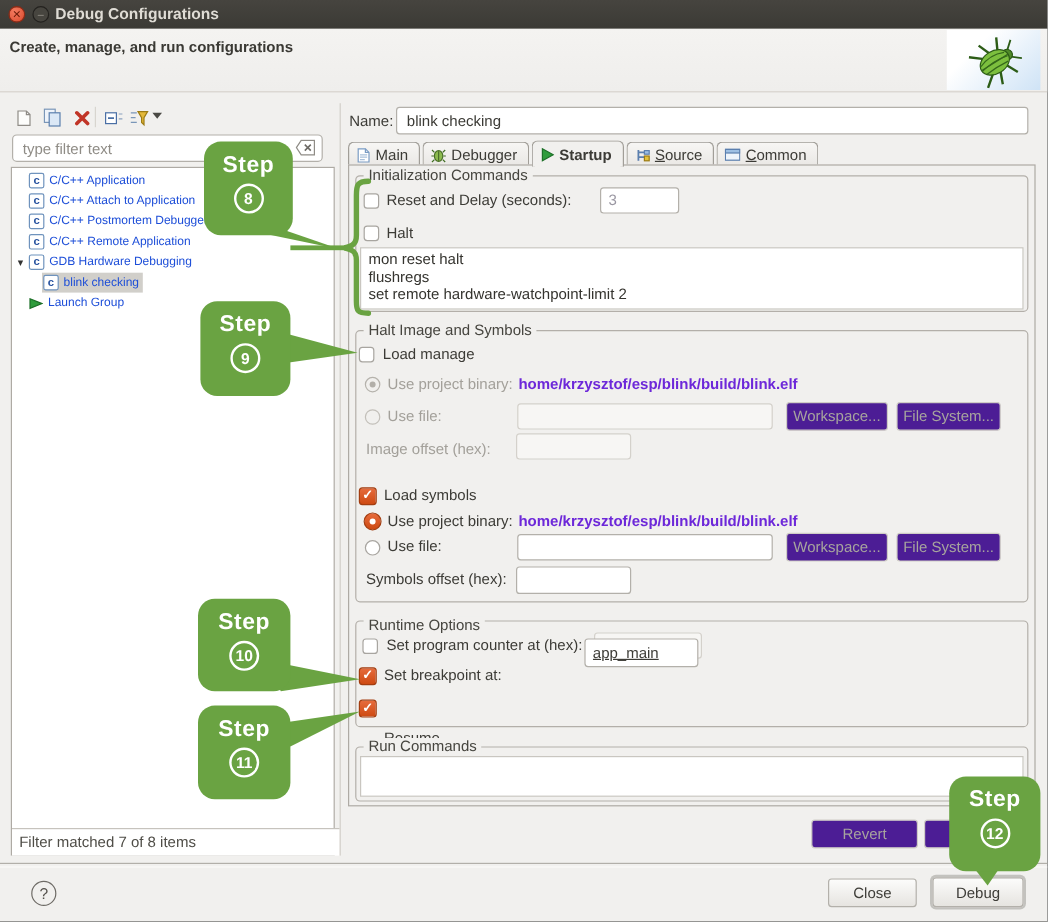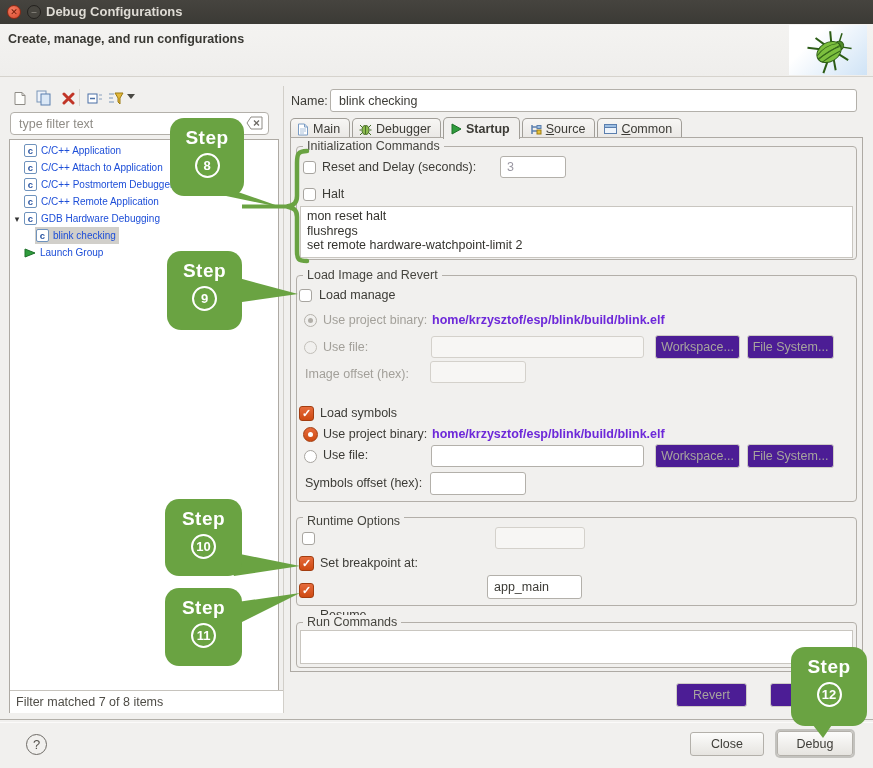--- a/index.html
+++ b/index.html
@@ -280,21 +280,21 @@
   <div class="abs cb" style="left:303px;top:161px;"></div>
   <div class="abs lbl" style="left:322px;top:158px;">Reset and Delay (seconds):</div>
   <input class="abs field" style="left: 500px; top: 156px; width: 66px; height: 22px; color: rgb(154, 151, 162);" value="3">
   <div class="abs cb" style="left:303px;top:188px;"></div>
   <div class="abs lbl" style="left:322px;top:185px;">Halt</div>
   <div class="abs tarea" style="left:300px;top:206px;width:553px;height:52px;">mon reset halt
 flushregs
 set remote hardware-watchpoint-limit 2</div>
 
   <div class="abs group" style="left:296px;top:275px;width:561px;height:227px;"></div>
-  <div class="abs legend" style="left:303px;top:268px;">Load Image and Revert</div>
+  <div class="abs legend" style="left:303px;top:268px;">Halt Image and Symbols</div>
   <div class="abs cb" style="left:299px;top:289px;"></div>
   <div class="abs lbl" style="left:319px;top:286px;">Load manage</div>
 
   <div class="abs rd dsel" style="left:304px;top:314px;"></div>
   <div class="abs lbl dis" style="left:323px;top:311px;">Use project binary:</div>
   <div class="abs lbl boldpath" style="left:432px;top:311px;">home/krzysztof/esp/blink/build/blink.elf</div>
 
   <div class="abs rd" style="left:304px;top:341px;background:#f1f0ee;border-color:#c2bfb9;"></div>
   <div class="abs lbl dis" style="left:323px;top:338px;">Use file:</div>
   <input class="abs field dis" style="left: 431px; top: 336px; width: 213px; height: 22px;">
@@ -316,32 +316,33 @@
   <input class="abs field" style="left: 431px; top: 445px; width: 213px; height: 22px;">
   <div class="abs btn dis" style="left:655px;top:444px;width:85px;height:24px;">Workspace...</div>
   <div class="abs btn dis" style="left:747px;top:444px;width:87px;height:24px;">File System...</div>
 
   <div class="abs lbl" style="left:305px;top:474px;">Symbols offset (hex):</div>
   <input class="abs field" style="left: 430px; top: 472px; width: 96px; height: 23px;">
 
   <div class="abs group" style="left:296px;top:517px;width:561px;height:89px;"></div>
   <div class="abs legend" style="left:303px;top:490px;margin-top:24px;">Runtime Options</div>
   <div class="abs cb" style="left:302px;top:532px;"></div>
+  <div class="abs lbl" style="left:322px;top:529px;">Set program counter at (hex):</div>
   <input class="abs field dis" style="left: 495px; top: 527px; width: 90px; height: 22px;">
   <div class="abs cb checked" style="left:299px;top:556px;">✓</div>
   <div class="abs lbl" style="left:320px;top:554px;">Set breakpoint at:</div>
-  <input class="abs field" style="left: 487px; top: 575px; width: 95px; height: 24px;" value="app_main">
+  <input class="abs field" style="left: 487px; top: 532px; width: 95px; height: 24px; text-decoration: underline;" value="app_main">
   <div class="abs cb checked" style="left:299px;top:583px;">✓</div>
   <div class="abs lbl" style="left:320px;top:606px;">Resume</div>
 
   <div class="abs group" style="left:296px;top:622px;width:561px;height:46px;"></div>
   <div class="abs legend" style="left:303px;top:615px;">Run Commands</div>
   <div class="abs tarea" style="left:300px;top:630px;width:553px;height:34px;"></div>
 
-  <div class="abs btn dis" style="left:676px;top:683px;width:71px;height:24px;">Revert</div>
+  <div class="abs btn dis" style="left:676px;top:683px;width:89px;height:24px;">Revert</div>
   <div class="abs btn dis" style="left:770px;top:683px;width:88px;height:24px;"></div>
 
   <div class="abs footsep"></div>
   <div class="abs help">?</div>
   <div class="abs btn" style="left:690px;top:732px;width:74px;height:24px;">Close</div>
   <div class="abs btn focusring" style="left:777px;top:731px;width:76px;height:25px;">Debug</div>
 
   <svg id="overlay" width="873" height="768">
     <polygon points="207,192 238,192 284,208" fill="#6aa342"></polygon>
     <rect x="242" y="204.5" width="48" height="4" fill="#6aa342"></rect>

